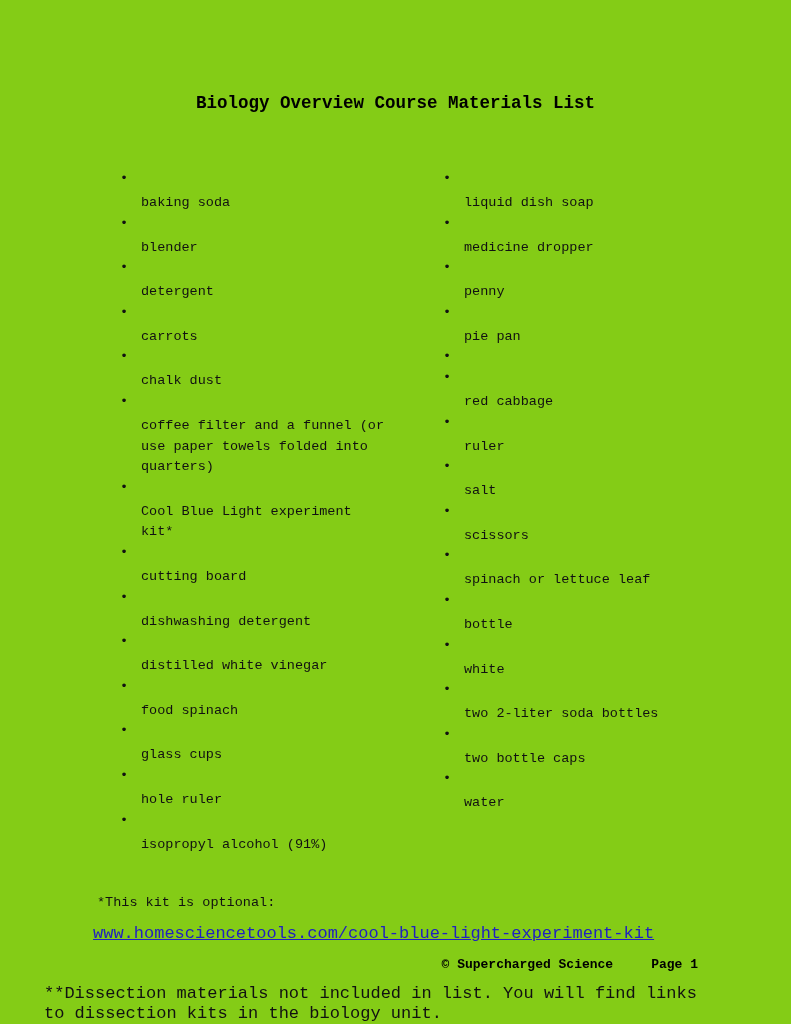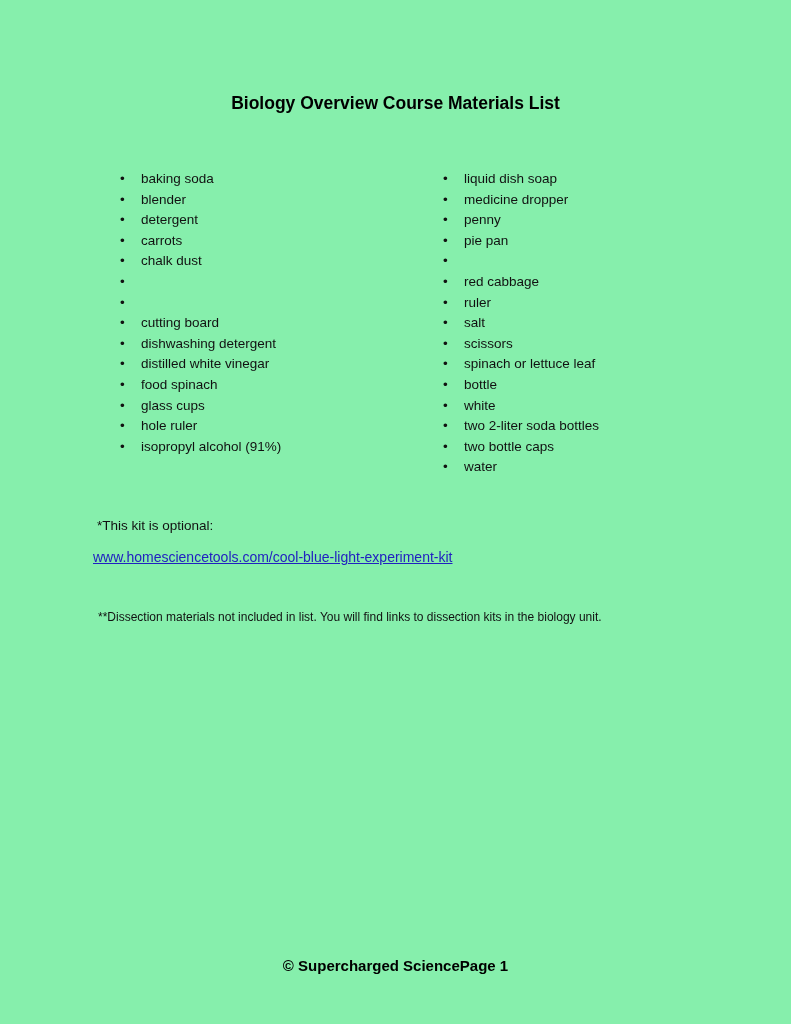--- a/index.html
+++ b/index.html
@@ -1,22 +1,22 @@
 <!DOCTYPE html>
 <html><head>
 <meta charset="utf-8">
 <style>
   html, body { margin: 0; padding: 0; background: #e8e8e8; }
   .page {
     position: relative;
     width: 791px;
     height: 1024px;
     margin: 0 auto;
-    background: #86efac;
-    font-family: Liberation Sans, sans-serif;
+    background: #84cc16;
+    font-family: Liberation Mono, monospace;
     color: #111111;
     overflow: hidden;
   }
   .title {
     margin: 0;
     padding-top: 92px;
     text-align: center;
     font-size: 17.5px;
     line-height: 23px;
     font-weight: bold;
@@ -37,50 +37,51 @@
     display: flex;
     align-items: flex-start;
     font-size: 13.5px;
     line-height: 20.6px;
   }
   .bullet {
     flex: 0 0 21px;
     font-size: 13.5px;
     line-height: 20.6px;
   }
-  .item-text { display: block; }
+  .item-text { display: block; margin-top: 24px; }
   .col-left .item-text { max-width: 250px; }
   .notes { margin: 34px 93px 0 93px; }
   .note-line {
     font-size: 13.5px;
     line-height: 27px;
     margin: 4px;
   }
   .link-line { margin: 0; line-height: 27px; }
   a.doc-link {
-    font-size: 14px;
+    font-size: 17px;
     color: #2121c0;
     text-decoration: underline;
     cursor: pointer;
   }
   .note-dissection {
-    font-size: 12px;
+    font-size: 17px;
     line-height: 20px;
-    margin: 36px 93px 0 98px;
+    margin: 36px 93px 0 44px;
   }
   .footer {
     position: absolute;
     left: 93px;
     right: 93px;
     top: 957px;
     display: flex;
-    justify-content: center;
-    font-size: 15px;
+    justify-content: flex-end;
+    font-size: 13px;
     font-weight: bold;
     color: #000000;
+    gap: 38px;
   }
 </style>
 </head>
 <body>
 
 <div class="page">
 
   <h1 class="title">Biology Overview Course Materials List</h1>
 
   <div class="columns">
@@ -108,24 +109,26 @@
             <span class="item-text">carrots</span>
           </li>
 
           <li>
             <span class="bullet">•</span>
             <span class="item-text">chalk dust</span>
           </li>
 
           <li>
             <span class="bullet">•</span>
-          </li>
-
-          <li>
-            <span class="bullet">•</span>
+            <span class="item-text">coffee filter and a funnel (or use paper towels folded into quarters)</span>
+          </li>
+
+          <li>
+            <span class="bullet">•</span>
+            <span class="item-text">Cool Blue Light experiment kit*</span>
           </li>
 
           <li>
             <span class="bullet">•</span>
             <span class="item-text">cutting board</span>
           </li>
 
           <li>
             <span class="bullet">•</span>
             <span class="item-text">dishwashing detergent</span>

